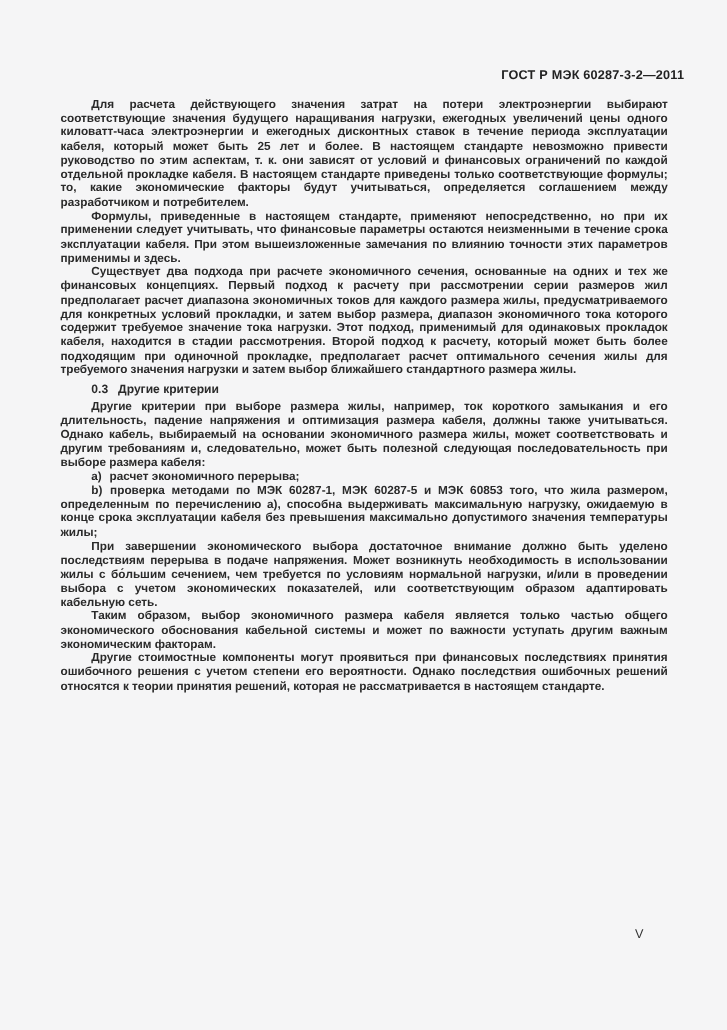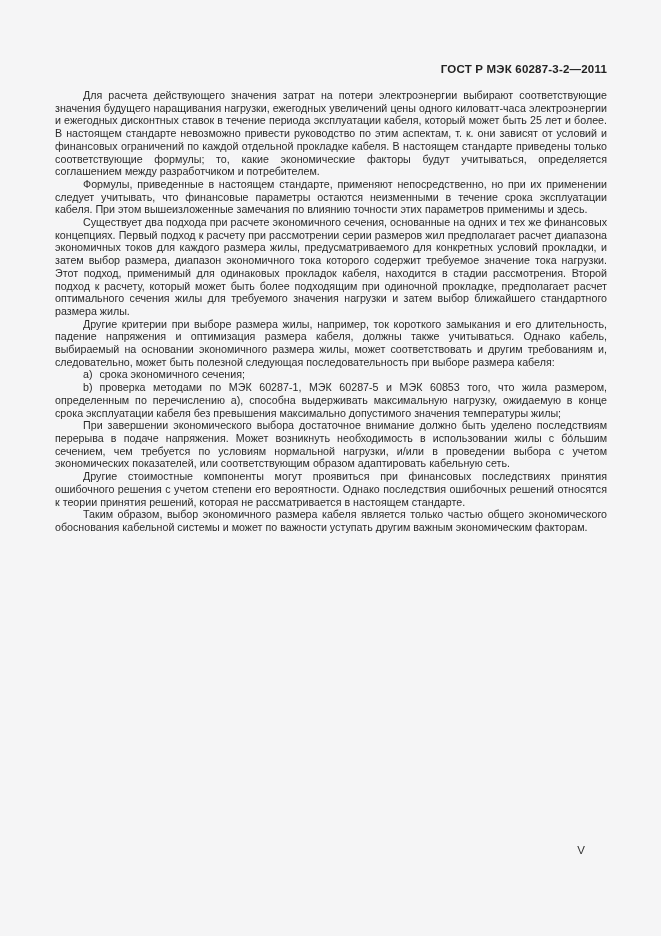--- a/index.html
+++ b/index.html
@@ -13,21 +13,21 @@
     height: 936px;
     margin: 0 auto;
     background: #f5f5f6;
     color: #2a2a2a;
     font-family: "Liberation Sans", sans-serif;
     overflow: hidden;
   }
   .doc-header {
     position: absolute;
     top: 63px;
-    left: 55px;
+    left: 70px;
     width: 552px;
     text-align: right;
     font-weight: 700;
     font-size: 11.5px;
     letter-spacing: 0.2px;
     color: #222;
   }
   .doc-body {
     position: absolute;
     top: 89px;
@@ -35,20 +35,21 @@
     width: 552px;
     font-size: 10.7px;
     line-height: 12.7px;
     text-align: justify;
     hyphens: auto;
     -webkit-hyphens: auto;
   }
   .doc-body p {
     margin: 0;
     text-indent: 28px;
+    font-weight: bold;
   }
   .doc-body p.heading {
     font-weight: 700;
     font-size: 11px;
     margin: 5px 0 3px 0;
     text-align: left;
   }
   .heading .hnum {
     margin-right: 9px;
   }
@@ -73,33 +74,34 @@
   <div class="doc-header">ГОСТ Р МЭК 60287-3-2—2011</div>
 
   <div class="doc-body">
 
     <p>Для расчета действующего значения затрат на потери электроэнергии выбирают соответствующие значения будущего наращивания нагрузки, ежегодных увеличений цены одного киловатт-часа электроэнергии и ежегодных дисконтных ставок в течение периода эксплуатации кабеля, который может быть 25 лет и более. В настоящем стандарте невозможно привести руководство по этим аспектам, т. к. они зависят от условий и финансовых ограничений по каждой отдельной прокладке кабеля. В настоящем стандарте приведены только соответствующие формулы; то, какие экономические факторы будут учитываться, определяется соглашением между разработчиком и потребителем.</p>
 
     <p>Формулы, приведенные в настоящем стандарте, применяют непосредственно, но при их применении следует учитывать, что финансовые параметры остаются неизменными в течение срока эксплуатации кабеля. При этом вышеизложенные замечания по влиянию точности этих параметров применимы и здесь.</p>
 
     <p>Существует два подхода при расчете экономичного сечения, основанные на одних и тех же финансовых концепциях. Первый подход к расчету при рассмотрении серии размеров жил предполагает расчет диапазона экономичных токов для каждого размера жилы, предусматриваемого для конкретных условий прокладки, и затем выбор размера, диапазон экономичного тока которого содержит требуемое значение тока нагрузки. Этот подход, применимый для одинаковых прокладок кабеля, находится в стадии рассмотрения. Второй подход к расчету, который может быть более подходящим при одиночной прокладке, предполагает расчет оптимального сечения жилы для требуемого значения нагрузки и затем выбор ближайшего стандартного размера жилы.</p>
 
+    <p class="heading"><span class="hnum">0.3</span><span>Другие критерии</span></p>
 
     <p>Другие критерии при выборе размера жилы, например, ток короткого замыкания и его длительность, падение напряжения и оптимизация размера кабеля, должны также учитываться. Однако кабель, выбираемый на основании экономичного размера жилы, может соответствовать и другим требованиям и, следовательно, может быть полезной следующая последовательность при выборе размера кабеля:</p>
 
-    <p class="li"><span class="marker">a)</span><span>срока экономичного сечения;</span></p>
+    <p class="li"><span class="marker">a)</span><span>расчет экономичного перерыва;</span></p>
 
     <p class="li"><span class="marker">b)</span><span>проверка методами по МЭК 60287-1, МЭК 60287-5 и МЭК 60853 того, что жила размером, определенным по перечислению a), способна выдерживать максимальную нагрузку, ожидаемую в конце срока эксплуатации кабеля без превышения максимально допустимого значения температуры жилы;</span></p>
 
 
 
 
     <p>При завершении экономического выбора достаточное внимание должно быть уделено последствиям перерыва в подаче напряжения. Может возникнуть необходимость в использовании жилы с бо́льшим сечением, чем требуется по условиям нормальной нагрузки, и/или в проведении выбора с учетом экономических показателей, или соответствующим образом адаптировать кабельную сеть.</p>
 
+    <p>Таким образом, выбор экономичного размера кабеля является только частью общего экономического обоснования кабельной системы и может по важности уступать другим важным экономическим факторам.</p>
+
     <p>Другие стоимостные компоненты могут проявиться при финансовых последствиях принятия ошибочного решения с учетом степени его вероятности. Однако последствия ошибочных решений относятся к теории принятия решений, которая не рассматривается в настоящем стандарте.</p>
-
-    <p>Таким образом, выбор экономичного размера кабеля является только частью общего экономического обоснования кабельной системы и может по важности уступать другим важным экономическим факторам.</p>
 
   </div>
 
   <div class="page-number">V</div>
 
 </div>
 
 </body></html>

